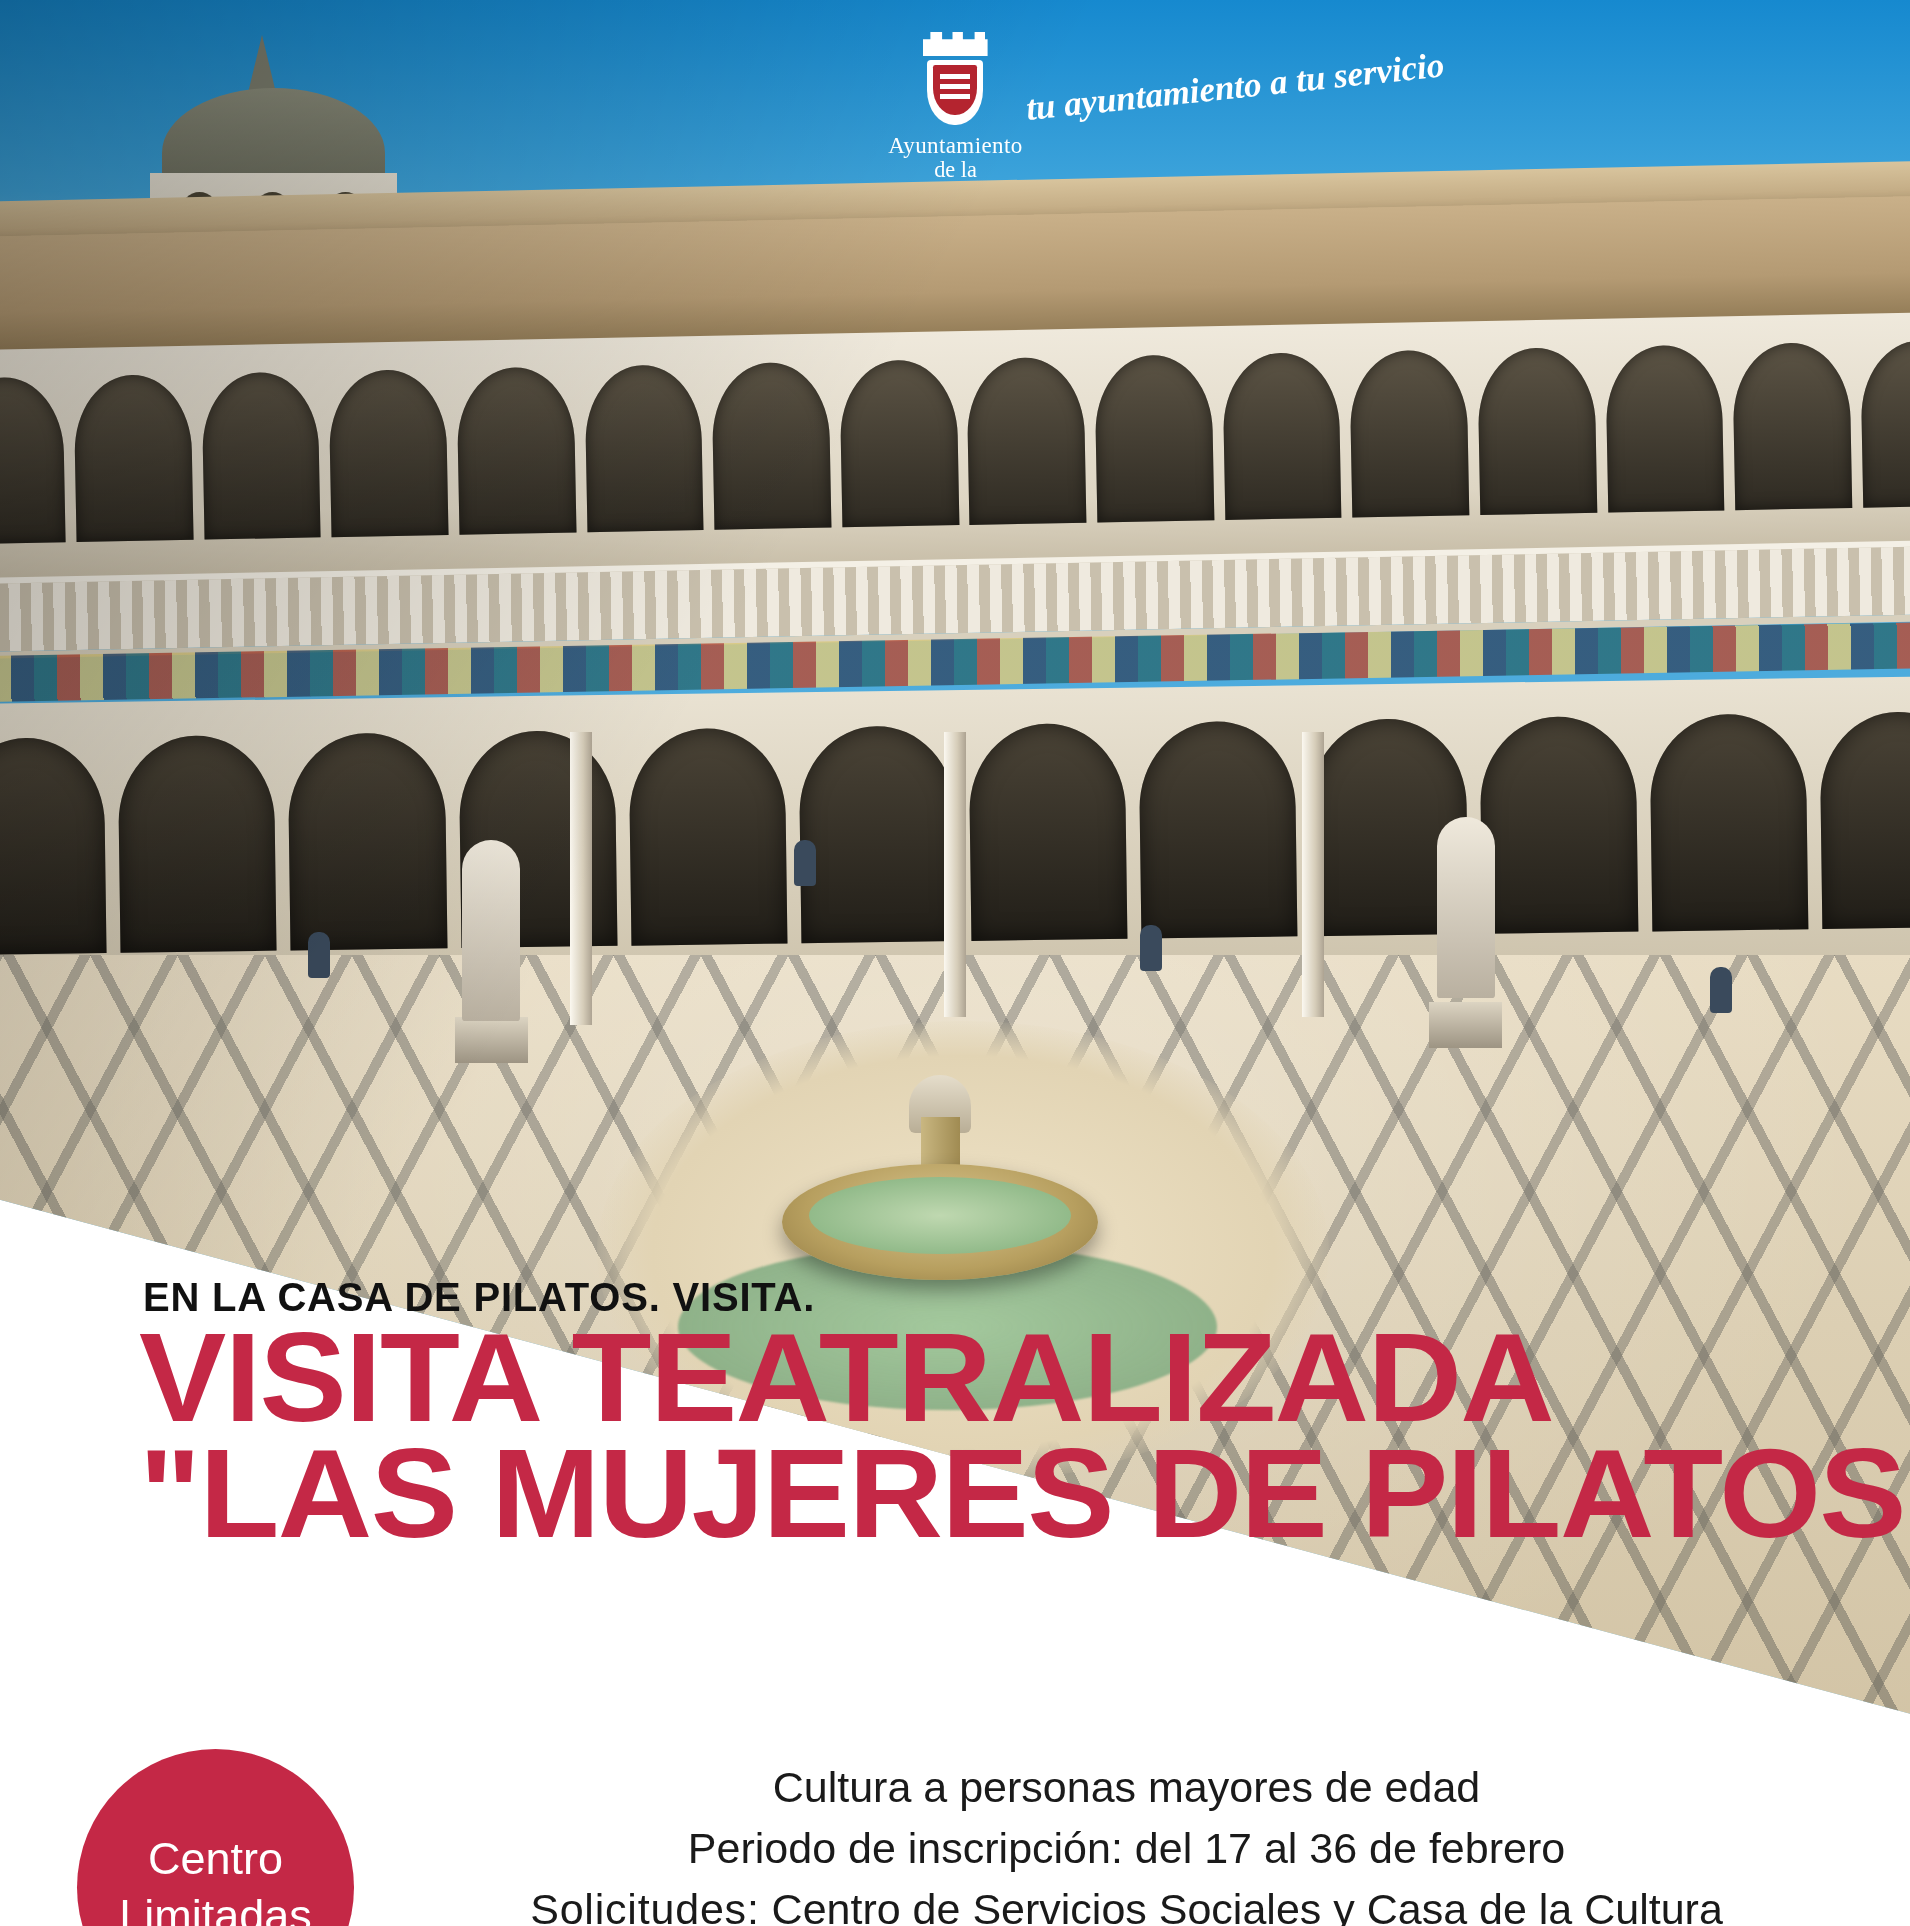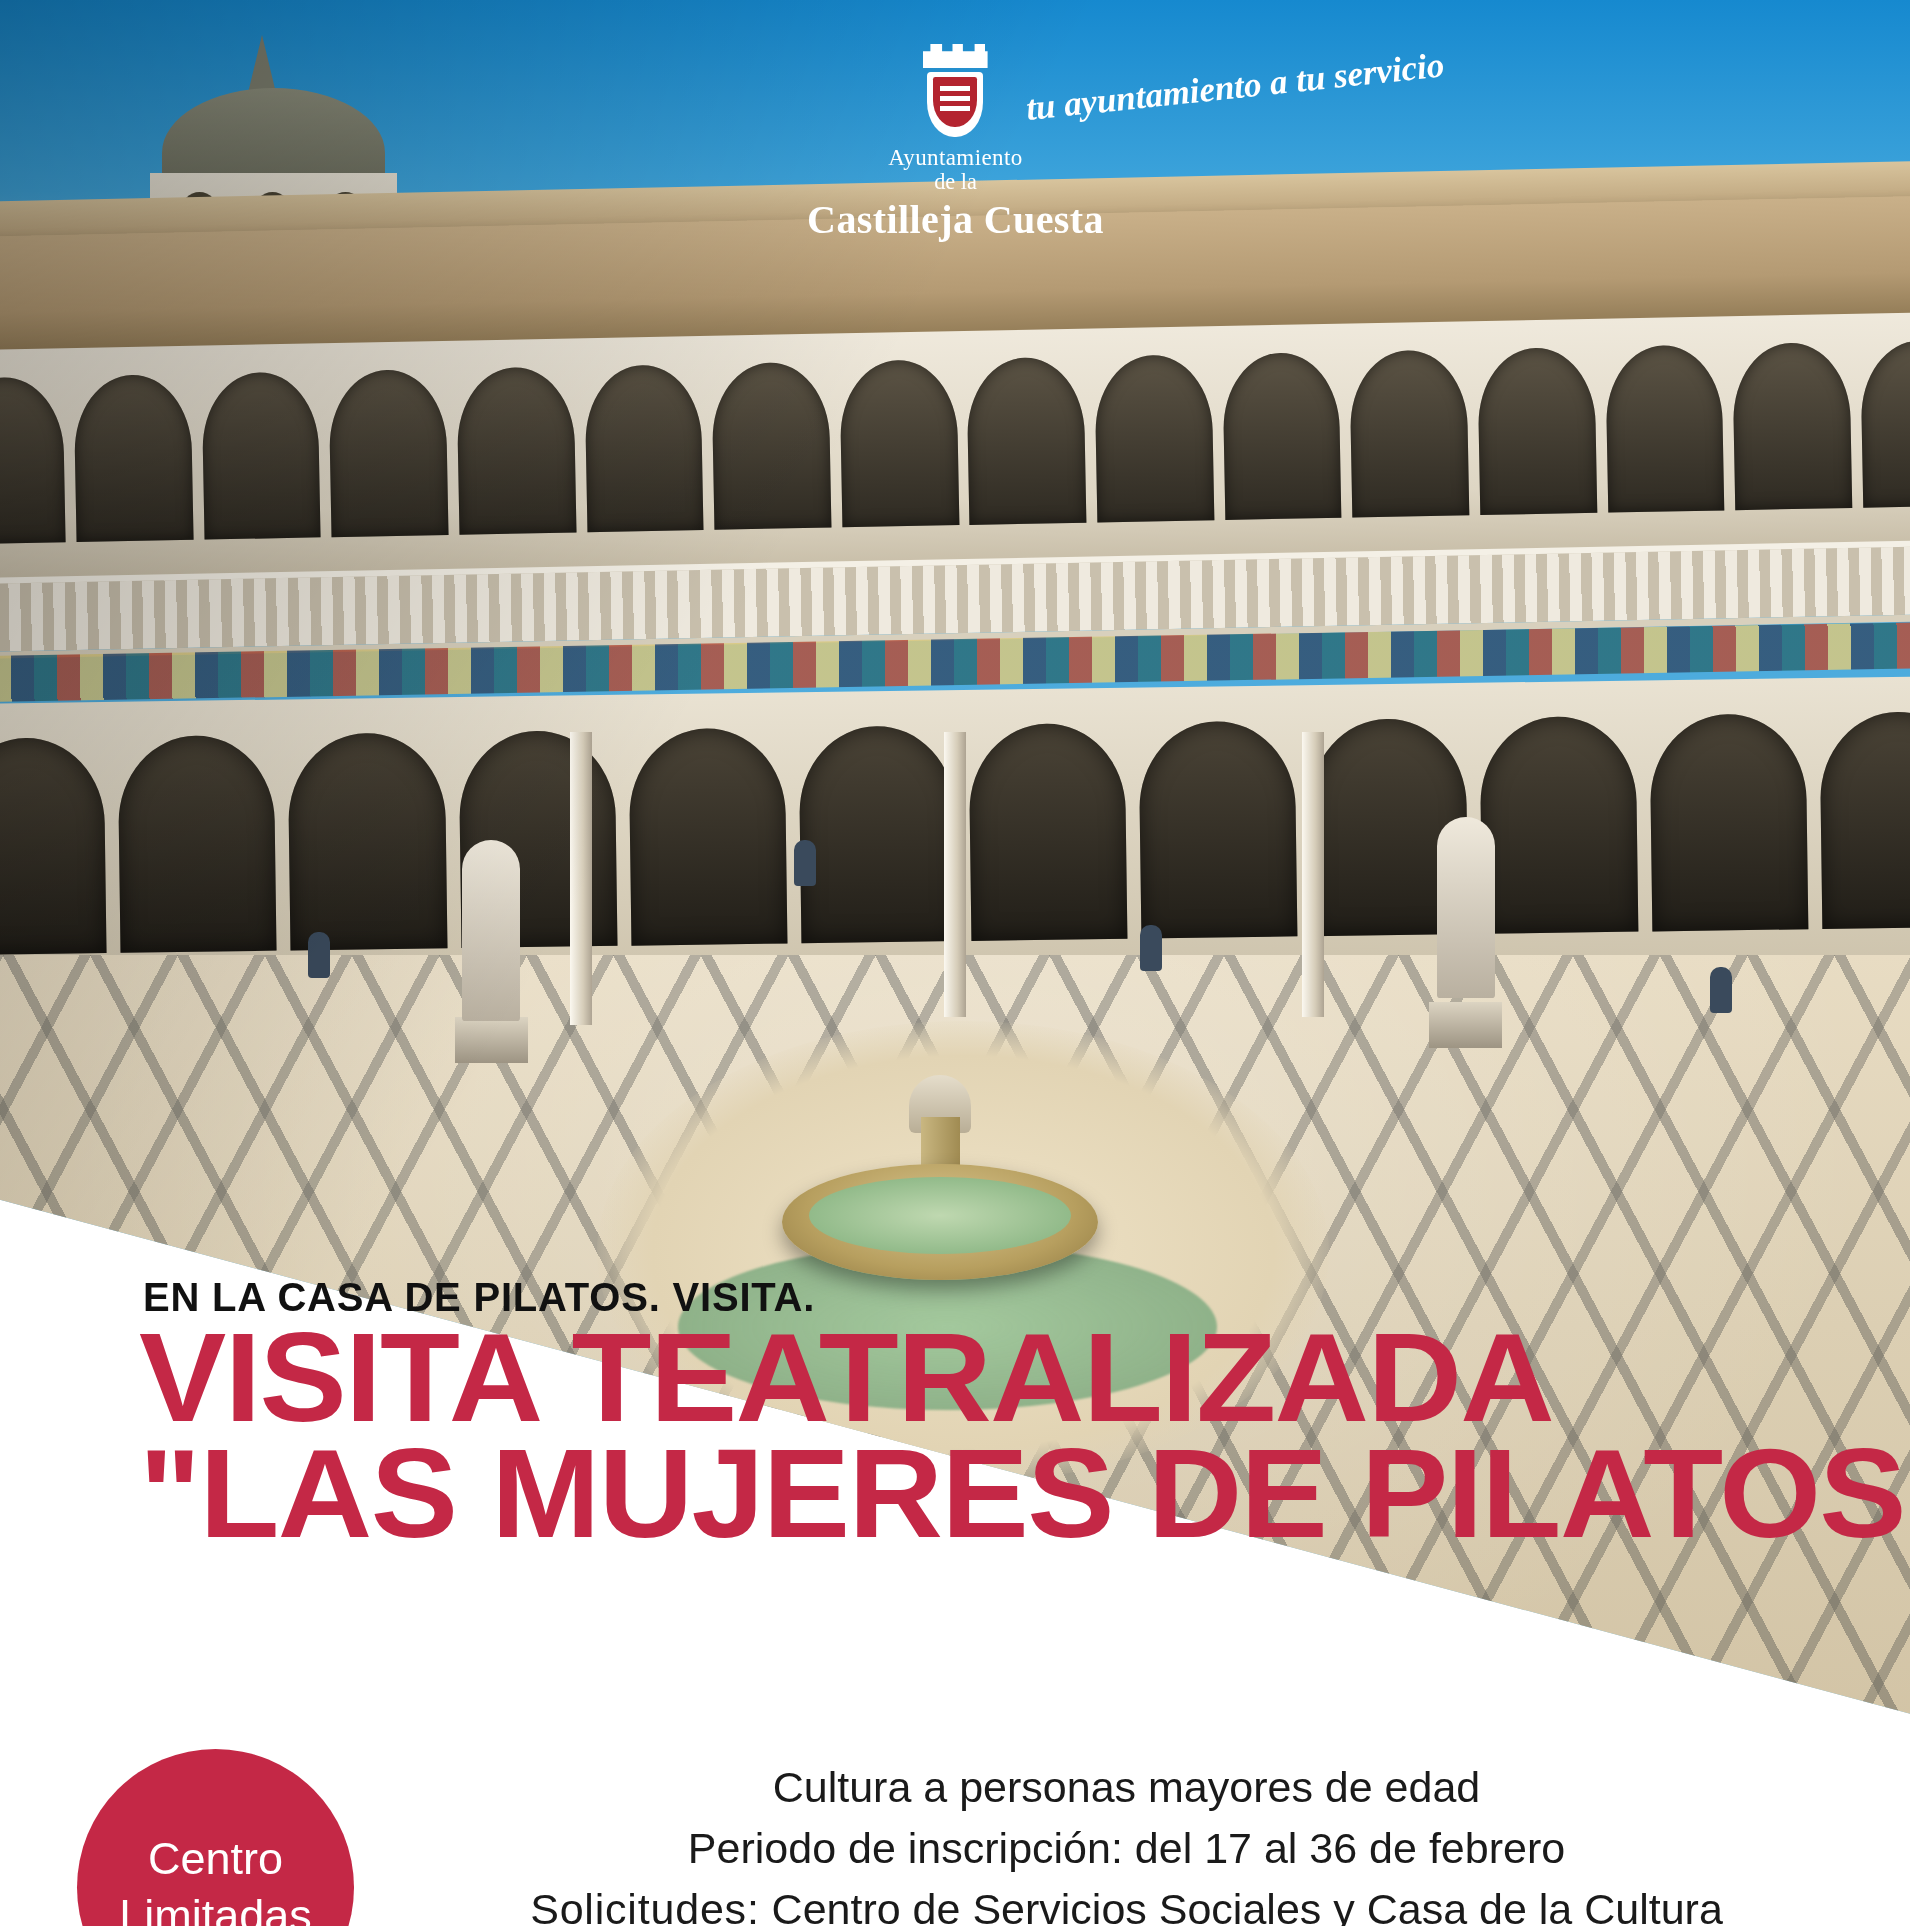--- a/index.html
+++ b/index.html
@@ -199,21 +199,21 @@
   }
 
   .hero-shadow {
     position: absolute; left: 0; top: 0; width: 100%; height: 100%;
     background: linear-gradient(120deg, rgba(0,0,0,.28) 0%, rgba(0,0,0,0) 38%);
     pointer-events: none;
   }
 
   
   .logo-block {
-    position: absolute; left: 763px; top: 44px; width: 385px; text-align: center;
+    position: absolute; left: 763px; top: 32px; width: 385px; text-align: center;
     color: #ffffff;
   }
   .crest {
     width: 89px; height: 96px; margin: 0 auto;
     position: relative;
   }
   .crest-crown {
     position: absolute; left: 11.6px; top: 0; width: 65px; height: 24px;
     background: #ffffff;
     clip-path: polygon(0 30%, 12% 30%, 12% 0, 30% 0, 30% 30%, 46% 30%, 46% 0, 62% 0, 62% 30%, 80% 30%, 80% 0, 96% 0, 96% 30%, 100% 30%, 100% 100%, 0 100%);
@@ -383,21 +383,20 @@
     <div class="logo-block">
       <div class="crest">
         <div class="crest-crown"></div>
         <div class="crest-shield">
           <div class="crest-shield-inner"></div>
           <div class="crest-bars"></div>
         </div>
       </div>
       <div class="logo-line1">Ayuntamiento</div>
       <div class="logo-line2">de la</div>
-      <div class="logo-line3">Castilleja Cuesta</div>
     </div>
 
     <div class="slogan">tu ayuntamiento a tu servicio</div>
   </div>
 
   <div class="kicker">EN LA CASA DE PILATOS. VISITA.</div>
   <div class="title1">VISITA TEATRALIZADA</div>
   <div class="title2">"LAS MUJERES DE PILATOS"</div>
 
   <div class="badge">

